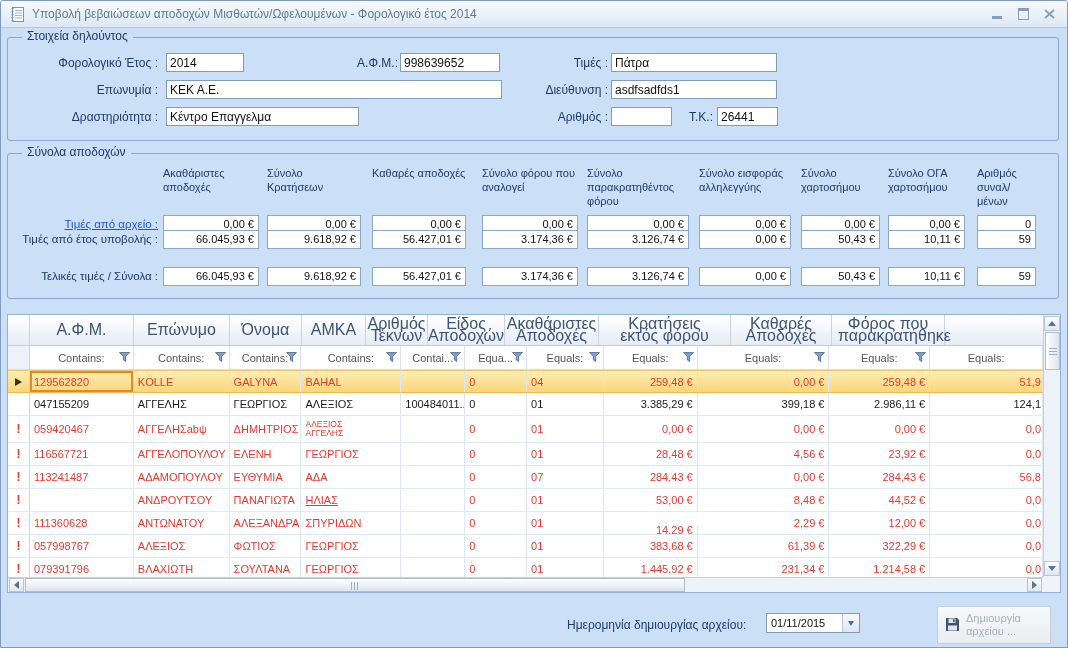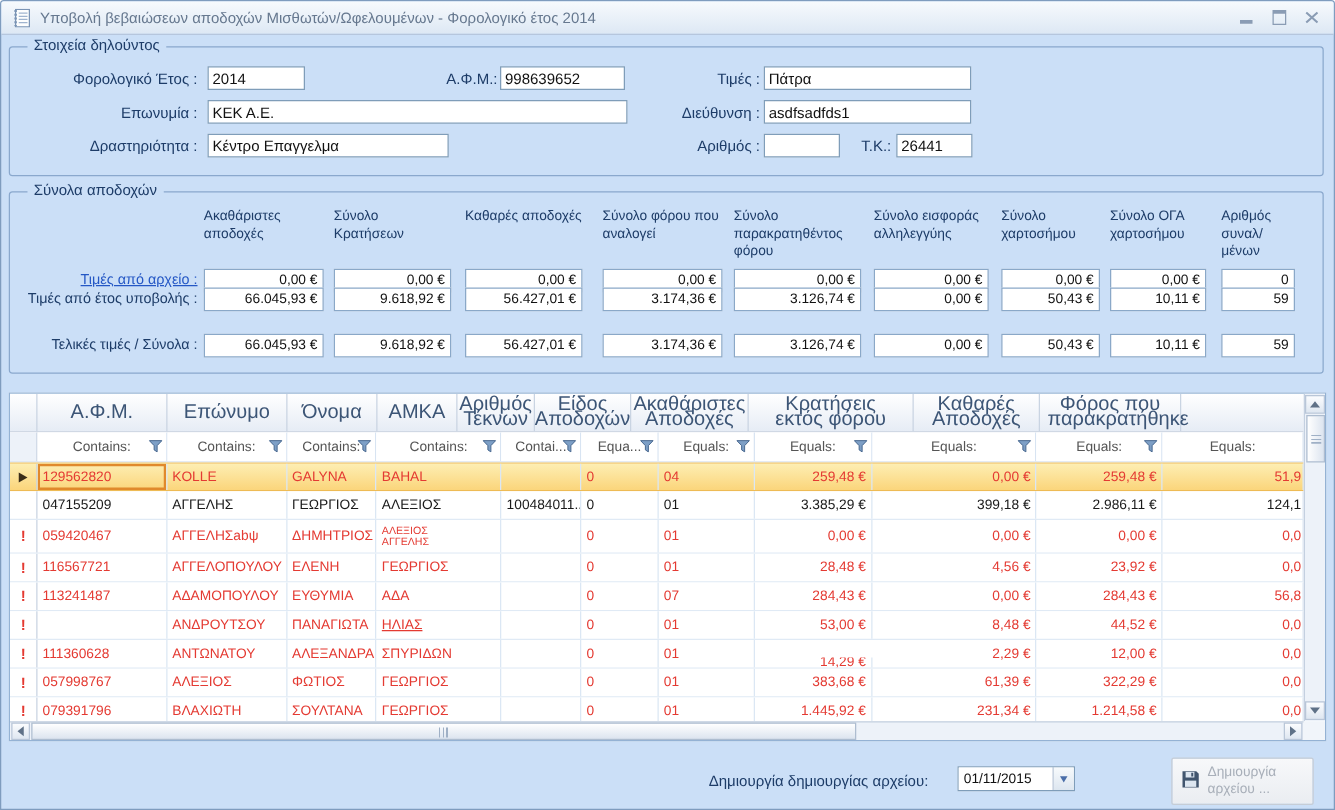--- a/index.html
+++ b/index.html
@@ -461,21 +461,21 @@
           <span class="tri tri-l"></span>
         </div>
       <div class="hthumb"></div>
       <div class="sbtn sb-right">
           <span class="tri tri-r"></span>
         </div>
     </div>
     <div class="scorner"></div>
   </div>
 
-  <span class="f-label">Δημιουργία δημιουργίας αρχείου:</span>
+  <span class="f-label">Ημερομηνία δημιουργίας αρχείου:</span>
   <div class="combo">
     <input value="01/11/2015" style="">
     <span class="combo-btn">
         <span class="tri tri-d"></span>
       </span>
   </div>
   <button class="create-btn" disabled="">
     <span class="floppy">
       <svg width="15" height="15" viewBox="0 0 15 15">
         <path d="M1 1 h11 l2 2 v11 h-13 z" fill="#41556e"></path>

